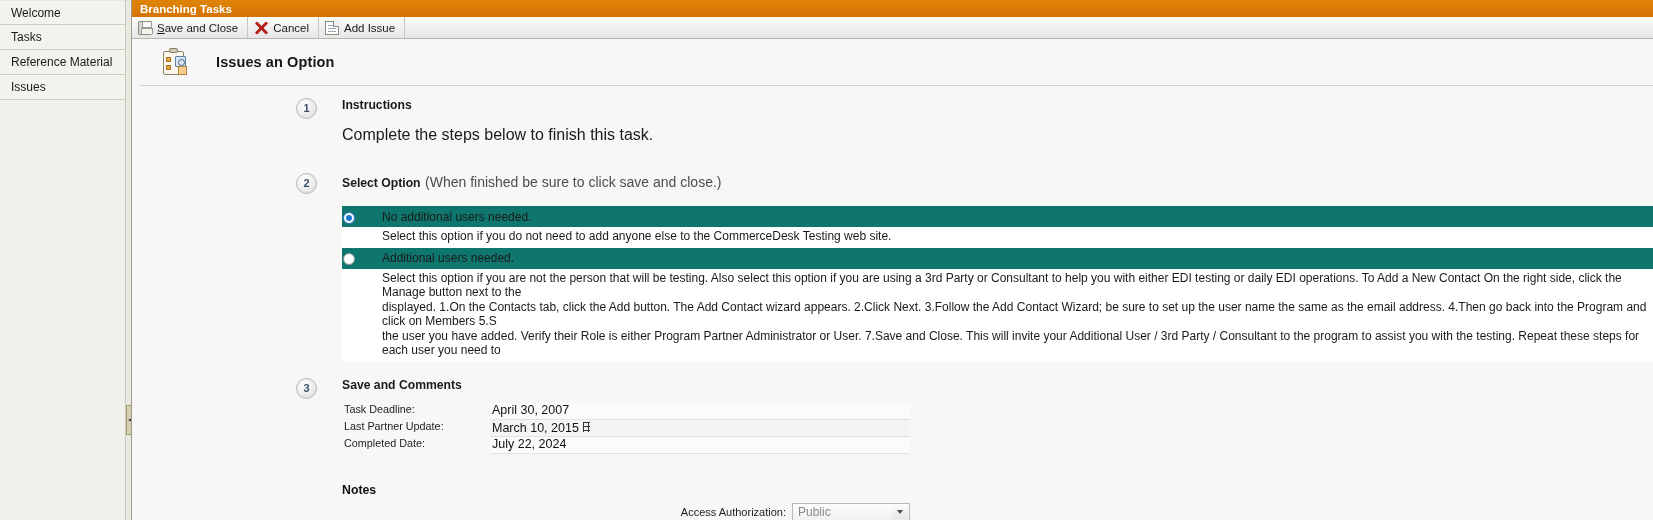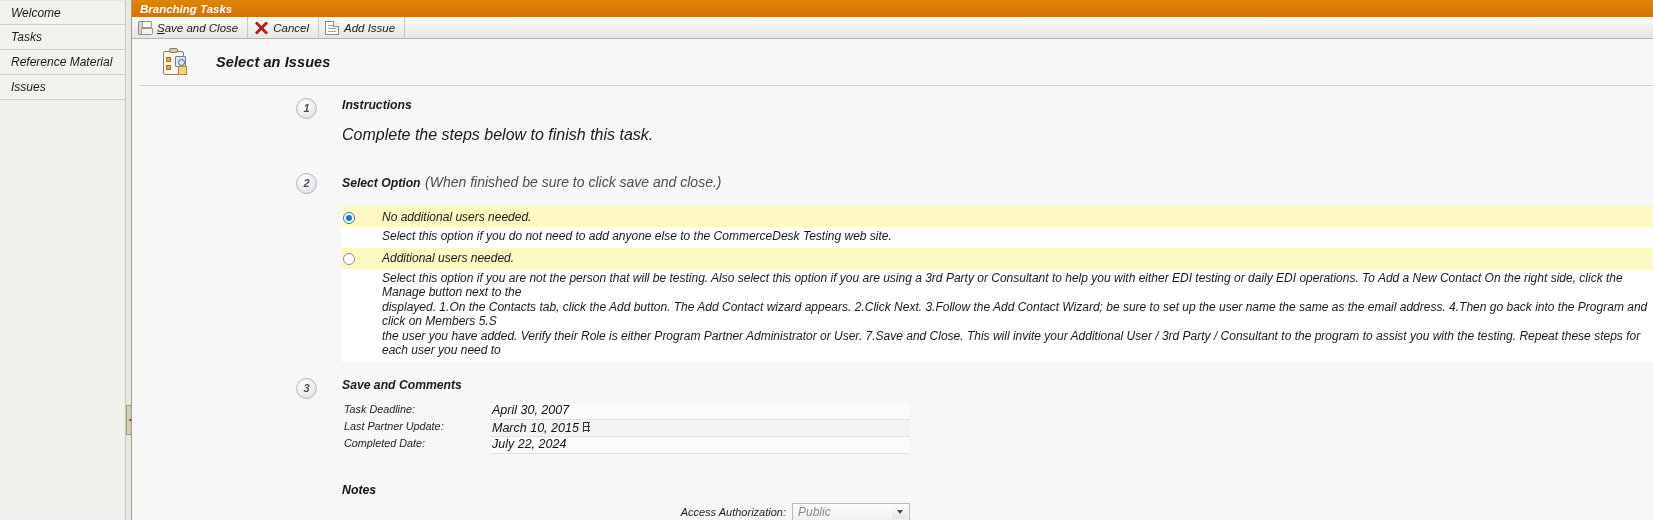--- a/index.html
+++ b/index.html
@@ -3,21 +3,21 @@
 <meta charset="utf-8">
 <style>
   * { box-sizing: border-box; }
   html, body {
     margin: 0; padding: 0;
     width: 1653px; height: 520px;
     overflow: hidden;
     background: #ffffff;
     font-family: "Liberation Sans", sans-serif;
   }
-  .app { position: relative; width: 1653px; height: 520px; display: flex; font-style: italic; }
+  .app { position: relative; width: 1653px; height: 520px; display: flex; }
 
   
   .sidebar {
     width: 131px; height: 520px;
     background: #f1f1ec;
     border-right: 1px solid #b9b9ad;
     flex: 0 0 131px;
     position: relative;
   }
   .side-item {
@@ -173,21 +173,21 @@
   .radio {
     width: 12px; height: 12px; border-radius: 50%;
     border: 1px solid #8d9096; background:#ffffff;
     display:inline-block; position: relative; vertical-align: middle;
   }
   .radio.checked { border-color:#2a74c9; box-shadow: inset 0 0 0 1px #ffffff; }
   .radio.checked::after {
     content:""; position:absolute; left:2px; top:2px; width:6px; height:6px;
     border-radius:50%; background:#1878d2;
   }
-  .opt-row-a { background: #fef9c3; }
+  .opt-row-a { background: #0f766e; }
   .opt-row-b { background: #ffffff; }
   .opt-label { font-size: 12px; color:#1a1a1a; padding: 3px 0 3px 0; }
   .opt-desc  { font-size: 12px; color:#1a1a1a; padding: 2px 0 4px 0; line-height: 14.5px; white-space: pre-wrap;}
 
   
   .fields { margin-left: 0px; }
   .field-row { display:flex; align-items:flex-start; height:17px; }
   .field-label { width: 148px; font-size: 10.8px; color:#1d1d1d; padding-left: 2px; }
   .field-value {
     width: 420px; font-size: 12.5px; color:#111111;
@@ -302,21 +302,21 @@
 
       <div class="head-row">
         <div class="head-icon">
           <div class="clip-board"></div>
           <div class="clip-top"></div>
           <div class="sq1"></div>
           <div class="sq2"></div>
           <div class="magn"></div>
           <div class="doc2"></div>
         </div>
-        <div class="page-title">Select an Issues</div>
+        <div class="page-title">Issues an Option</div>
       </div>
       <div class="rule"></div>
 
       <div class="step" style="margin-top:12px;">
         <div class="step-badge">1</div>
         <div class="step-body" style="padding-left:54px;">
           <div class="step-title">Instructions</div>
           <div class="step-text" style="margin-top:14px;">Complete the steps below to finish this task.</div>
         </div>
       </div>

